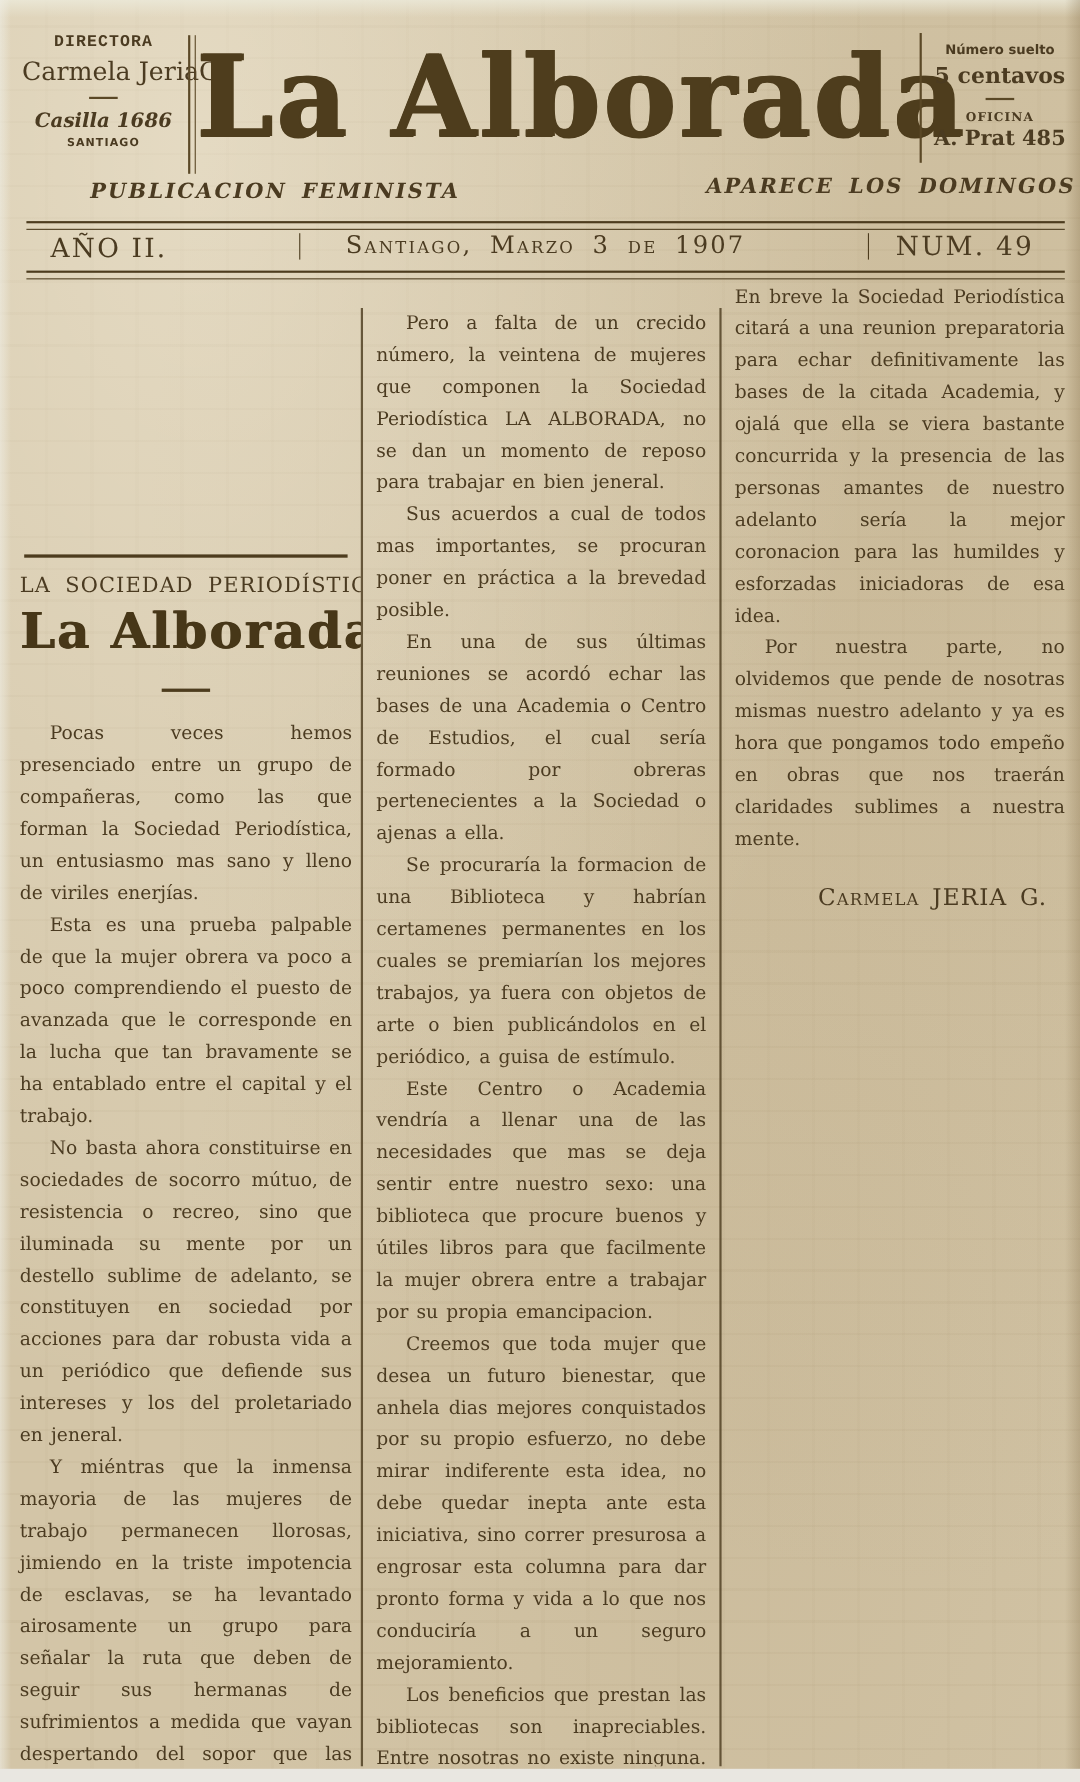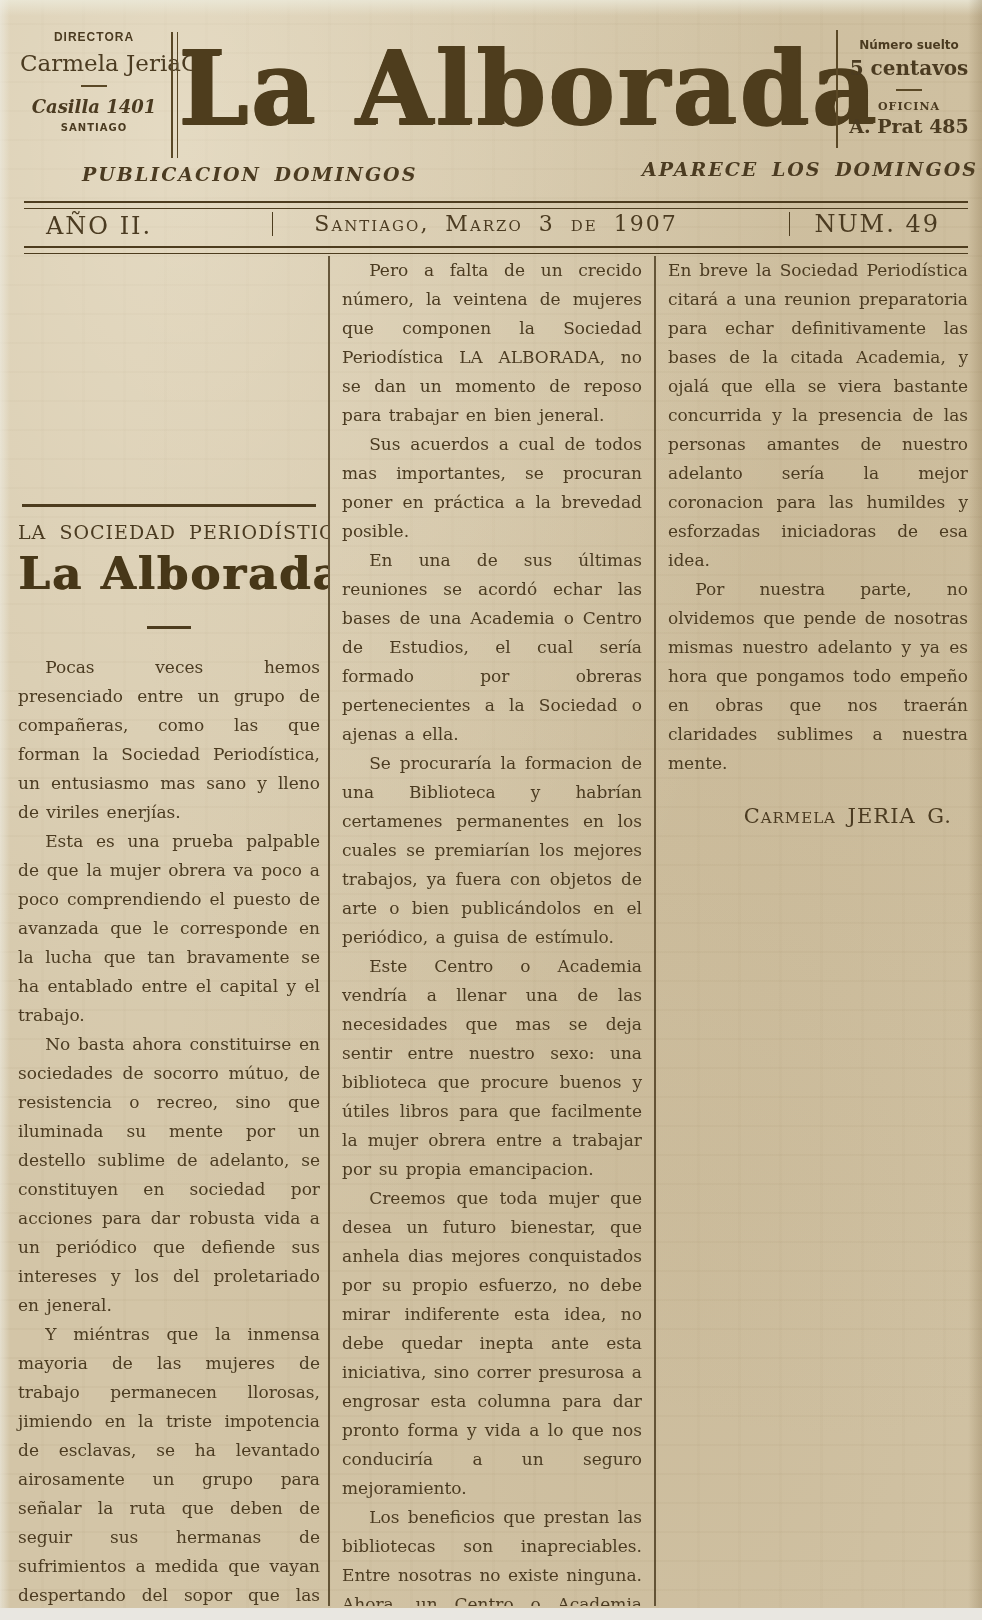--- a/index.html
+++ b/index.html
@@ -19,21 +19,21 @@
   .edge-top { position:absolute; top:0; left:0; right:0; height:16px;
     background:linear-gradient(#eceada, rgba(236,234,218,0)); opacity:.8; }
   .edge-left { position:absolute; top:0; left:0; bottom:0; width:10px;
     background:linear-gradient(90deg, rgba(240,238,228,.65), rgba(240,238,228,0)); }
   .edge-right { position:absolute; top:0; right:0; bottom:0; width:14px;
     background:linear-gradient(270deg, rgba(120,98,60,.28), rgba(120,98,60,0)); }
   .scan-bottom { position:absolute; left:0; right:0; bottom:0; height:12px; background:#e9e7e1; }
 
   
   .hdr-left { position:absolute; left:20px; top:30px; width:148px; text-align:center; }
-  .hdr-left .role { font-family:Liberation Sans, sans-serif; font-weight:bold; font-size:12px; letter-spacing:1px; }
+  .hdr-left .role { font-family:Liberation Mono, monospace; font-weight:bold; font-size:15px; letter-spacing:1px; }
   .hdr-left .name { font-size:23px; margin-top:6px; white-space:nowrap; }
   .hdr-dash { width:26px; border-top:2px solid #5a4826; margin:9px auto; }
   .hdr-left .casilla { font-style:italic; font-weight:bold; font-size:18px; }
   .hdr-left .city { font-family:"DejaVu Sans", sans-serif; font-weight:bold; font-size:10px; margin-top:5px; letter-spacing:1px; }
 
   .vrule-double { position:absolute; left:171px; top:32px; height:126px; width:4px;
     border-left:2px solid #5a4826; border-right:1px solid #5a4826; }
 
   .masthead { position:absolute; left:178px; top:18px; width:648px; height:140px;
     text-align:center; line-height:140px; white-space:nowrap;
@@ -65,21 +65,21 @@
   .dateline .num { position:absolute; right:28px; top:2px; font-size:24px; letter-spacing:2px; white-space:nowrap; }
   .dateline .pipe { position:absolute; top:4px; height:24px; border-left:1px solid #4d3c1e; }
   .pipe.p1 { left:248px; } .pipe.p2 { right:178px; }
 
   
   .columns { position:absolute; top:256px; left:14px; right:8px; bottom:14px;
     display:flex; overflow:hidden; }
   .col { overflow:hidden; }
   .col-left  { width:302px; padding:0 8px 0 4px; }
   .col-mid   { width:300px; padding:0 12px;
-    border-left:2px solid rgba(72,56,28,.8); border-right:2px solid rgba(72,56,28,.8); }
+    border-left:2px solid rgba(72,56,28,.8); border-right:2px solid rgba(72,56,28,.8);margin-top:24px; }
   .col-right { flex:1; padding:0 6px 0 12px; }
 
   .para { margin:0; text-indent:1.6em; text-align:justify;
     font-size:17px; line-height:29px; word-spacing:2px; }
   .col-right .para:first-child { text-indent:0; }
 
   .art-spacer { height:248px; }
   .art-rule { border-top:3px solid #4d3c1e; margin:0 4px; }
   .kicker { text-align:center; font-size:19px; letter-spacing:1px; word-spacing:6px;
     margin-top:14px; white-space:nowrap; }
@@ -92,39 +92,39 @@
 </style>
 </head>
 <body>
 
 <div class="page">
 
   <div class="hdr-left">
     <div class="role">DIRECTORA</div>
     <div class="name">Carmela JeriaG</div>
     <div class="hdr-dash"></div>
-    <div class="casilla">Casilla 1401</div>
+    <div class="casilla">Casilla 1686</div>
     <div class="city">SANTIAGO</div>
   </div>
 
   <div class="vrule-double"></div>
 
   <div class="masthead">La Alborada</div>
 
   <div class="vrule-single"></div>
 
   <div class="hdr-right">
     <div class="numero">Número suelto</div>
     <div class="price">5 centavos</div>
     <div class="hdr-dash"></div>
     <div class="oficina">OFICINA</div>
     <div class="addr">A. Prat 485</div>
   </div>
 
-  <div class="subtitle left">PUBLICACION DOMINGOS</div>
+  <div class="subtitle left">PUBLICACION FEMINISTA</div>
   <div class="subtitle right">APARECE LOS DOMINGOS</div>
 
   <div class="hrule-double r1"></div>
 
   <div class="dateline">
     <div class="anio">AÑO II.</div>
     <div class="pipe p1"></div>
     <div class="date">Santiago, Marzo 3 de 1907</div>
     <div class="pipe p2"></div>
     <div class="num">NUM. 49</div>

